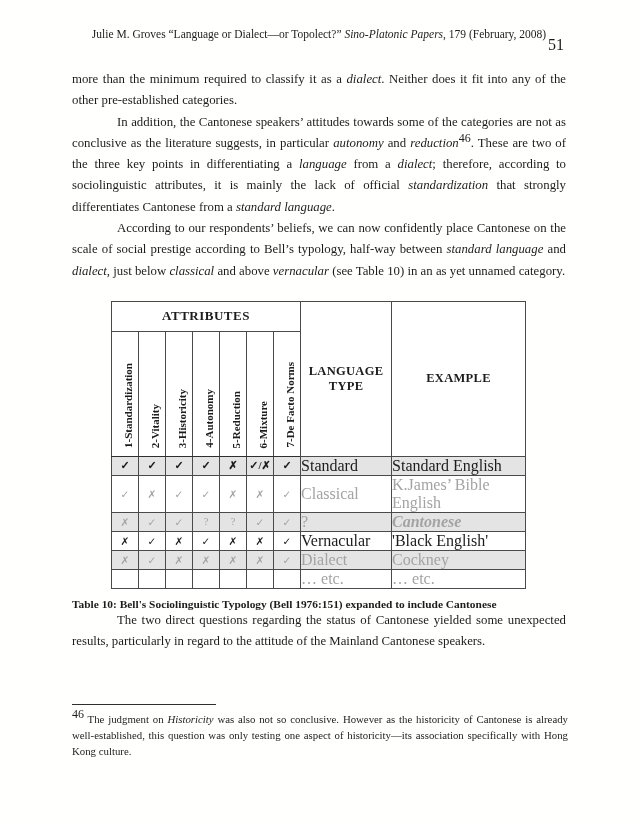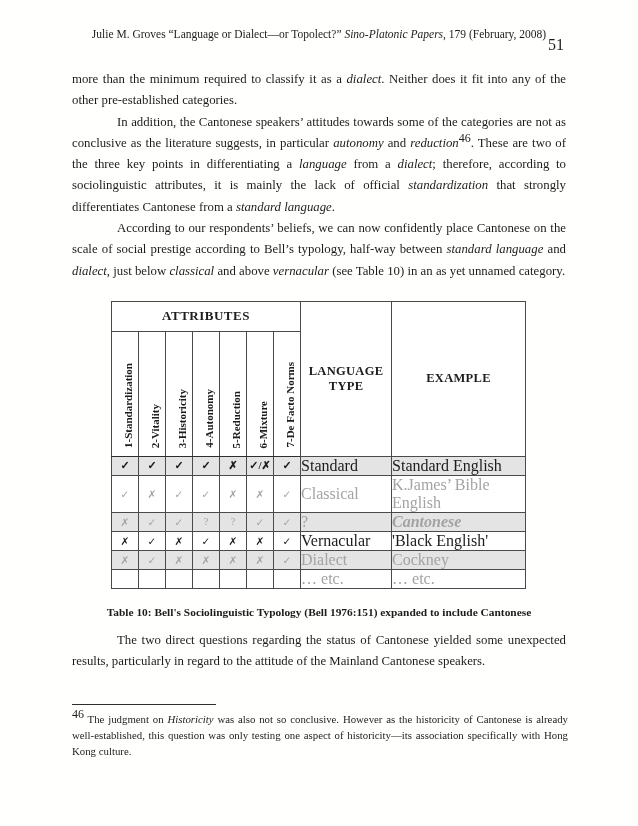--- a/index.html
+++ b/index.html
@@ -84,34 +84,33 @@
   }
   tbody tr:first-child td{border-top:1.5px solid #2e2e2e;}
   td.mark{text-align:center;font-size:10.5px;}
   td.type-cell,td.ex-cell{padding-left:6px;}
   tr.shaded td{background:#e4e4e4;}
   tr.muted td{color:#a3a3a3;}
   tr.emph td.mark{font-weight:bold;font-size:11px;}
   td.ex-cell.bold-italic{font-weight:bold;font-style:italic;}
   
   .caption{
-    margin-top:17px;
-    text-align:center;
+    margin-top:9px;
     font-size:11.4px;
     font-weight:bold;
   }
   
   .section-heading{
     margin-top:27px;
     display:flex;
     font-size:12.2px;
   }
   .section-heading .num{width:43px;flex:none;}
   .section-heading .title{letter-spacing:.2px;}
-  .after-heading{margin-top:12px;}
+  .after-heading{}
   
   .footnote{
     position:absolute;
     left:72px;right:70px;top:704px;
   }
   .footnote-rule{
     width:144px;height:0;
     border-top:1px solid #2e2e2e;
     margin-bottom:6px;
   }

